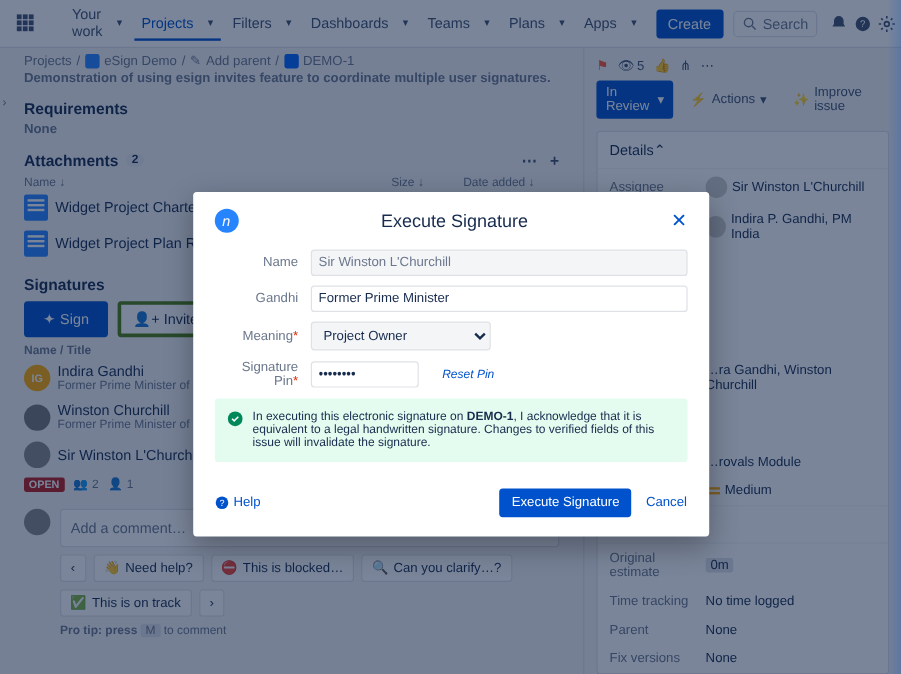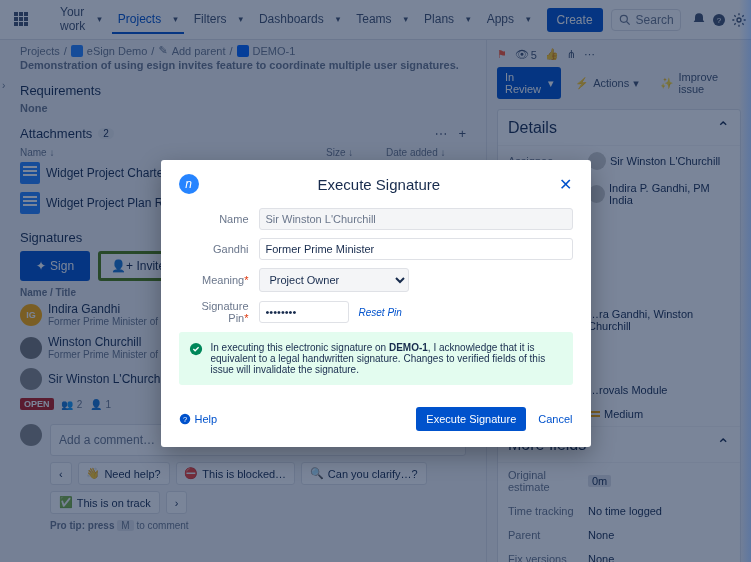--- a/index.html
+++ b/index.html
@@ -25,21 +25,21 @@
 .body { flex:1; display:flex; overflow:hidden; position:relative; }
 .main { flex:1; padding:4px 20px 0 20px; overflow:hidden; }
 .side { width:265px; border-left:1px solid #dfe1e6; background:#f4f5f7; padding:8px 10px; overflow:hidden; }
 
 .side-collapse { position:absolute; left:2px; top:40px; width:12px; height:12px; color:#6b778c; font-size:10px; }
 
 .breadcrumb { font-size:11px; color:#6b778c; display:flex; align-items:center; gap:4px; margin-bottom:2px; }
 .bc-icon { width:12px; height:12px; background:#2684ff; border-radius:2px; display:inline-block; }
 .faded { color:#6b778c; font-size:11px;font-weight:bold; }
 
-.section-hdr { font-weight:400; font-size:13px; margin-top:12px; margin-bottom:4px; display:flex; align-items:center;text-align:center; }
+.section-hdr { font-weight:700; font-size:13px; margin-top:12px; margin-bottom:4px; display:flex; align-items:center;text-align:center; }
 .section-hdr .cnt { background:#dfe1e680; padding:0 5px; border-radius:8px; margin-left:6px; font-size:10px; }
 .section-hdr .dots { margin-left:auto; color:#42526e; }
 
 .att-head { display:flex; color:#6b778c; font-size:10px; margin-top:6px; }
 .att-head span:first-child { flex:1; }
 .att-row { display:flex; align-items:center; gap:6px; padding:4px 0; font-size:12px; }
 .doc-ic { width:20px; height:22px; background:#2684ff; border-radius:2px; position:relative; }
 .doc-ic:before { content:""; position:absolute; top:4px; left:3px; right:3px; height:2px; background:#fff; box-shadow:0 4px 0 #fff,0 8px 0 #fff; }
 
 .sig-row { display:flex; align-items:center; gap:6px; padding:4px 0; }
@@ -63,42 +63,42 @@
 .protip .key { background:#dfe1e6; padding:0 4px; border-radius:2px; }
 
 
 .side-top { display:flex; align-items:center; gap:8px; font-size:11px; color:#42526e; margin-bottom:6px; }
 .side-top .flag { color:#ff5630; }
 .side-top .watch { display:flex; align-items:center; gap:2px; }
 .side-actions { display:flex; gap:6px; margin-bottom:10px; }
 .side-btn { background:#0052cc; color:#fff; padding:4px 8px; border-radius:3px; font-size:11px; font-weight:500; display:flex; align-items:center; gap:4px; cursor:pointer; }
 .side-btn.secondary { background:#f4f5f7; color:#42526e; border:none; }
 .side-panel { background:#fff; border:1px solid #dfe1e6; border-radius:3px; }
-.panel-hdr { padding:8px 10px; font-size:16px; font-weight:500; display:flex; justify-content:space-between; align-items:center; border-bottom:1px solid #f4f5f7; }
+.panel-hdr { padding:8px 10px; font-size:12px; font-weight:500; display:flex; justify-content:flex-start; align-items:center; border-bottom:1px solid #f4f5f7; }
 .field-row { display:flex; padding:6px 10px; font-size:11px; align-items:center; }
 .field-row .lbl { width:80px; color:#6b778c; font-weight:500; }
 .field-row .val { flex:1; color:#172b4d; display:flex; align-items:center; gap:4px; }
 .tiny-av { width:18px; height:18px; border-radius:50%; background:#ccc; }
 .prio { width:12px; height:12px; display:inline-block; }
 
 
 .overlay { position:absolute; inset:0; background:rgba(9,30,66,0.54); display:flex; align-items:flex-start; justify-content:center; padding-top:160px; }
 .modal { background:#fff; border-radius:3px; width:430px; box-shadow:0 8px 24px rgba(0,0,0,.3); }
 .modal-hdr { display:flex; align-items:center; padding:14px 18px 8px 18px; }
 .modal-logo { width:20px; height:20px; border-radius:50%; background:#2684ff; color:#fff; display:flex; align-items:center; justify-content:center; font-style:italic; font-size:12px; }
 .modal-title { flex:1; text-align:center; font-size:15px; font-weight:500; color:#172b4d; }
 .modal-close { color:#0052cc; font-size:16px; cursor:pointer; }
 .modal-body { padding:6px 18px 12px 18px; }
 .form-row { display:flex; align-items:center; margin-bottom:8px; }
 .form-row label { width:80px; text-align:right; font-size:11px; color:#6b778c; padding-right:10px; }
 .form-row .req { color:#de350b; }
 .form-row input, .form-row select { flex:1; border:1px solid #dfe1e6; border-radius:3px; padding:4px 6px; font-size:11px; color:#172b4d; }
 .form-row input[readonly] { background:#f4f5f7; color:#6b778c; }
 .form-row select { background:#f4f5f7; width:150px; flex:none; }
-.form-row .pin-wrap { flex:1; display:flex; align-items:center; gap:10px; }
+.form-row .pin-wrap { flex:1; display:flex; align-items:center; gap:20px; }
 .form-row .pin-wrap input { width:90px; flex:none; }
 .reset-pin { color:#0052cc; font-size:10px; font-style:italic; cursor:pointer; }
 .notice { background:#e3fcef; border-radius:3px; padding:10px; font-size:10px; color:#172b4d; display:flex; gap:8px; margin-top:4px; }
 .notice svg { width:14px; height:14px; flex-shrink:0; color:#00875a; }
 .modal-foot { display:flex; align-items:center; padding:10px 18px 16px 18px; }
 .help-link { color:#0052cc; font-size:11px; display:flex; align-items:center; gap:4px; }
 .modal-foot .spacer { flex:1; }
 .exec-btn { background:#0052cc; color:#fff; padding:6px 10px; border-radius:3px; font-size:11px; font-weight:500; cursor:pointer; }
 .cancel-btn { color:#0052cc; font-size:11px; margin-left:12px; cursor:pointer; }
 

